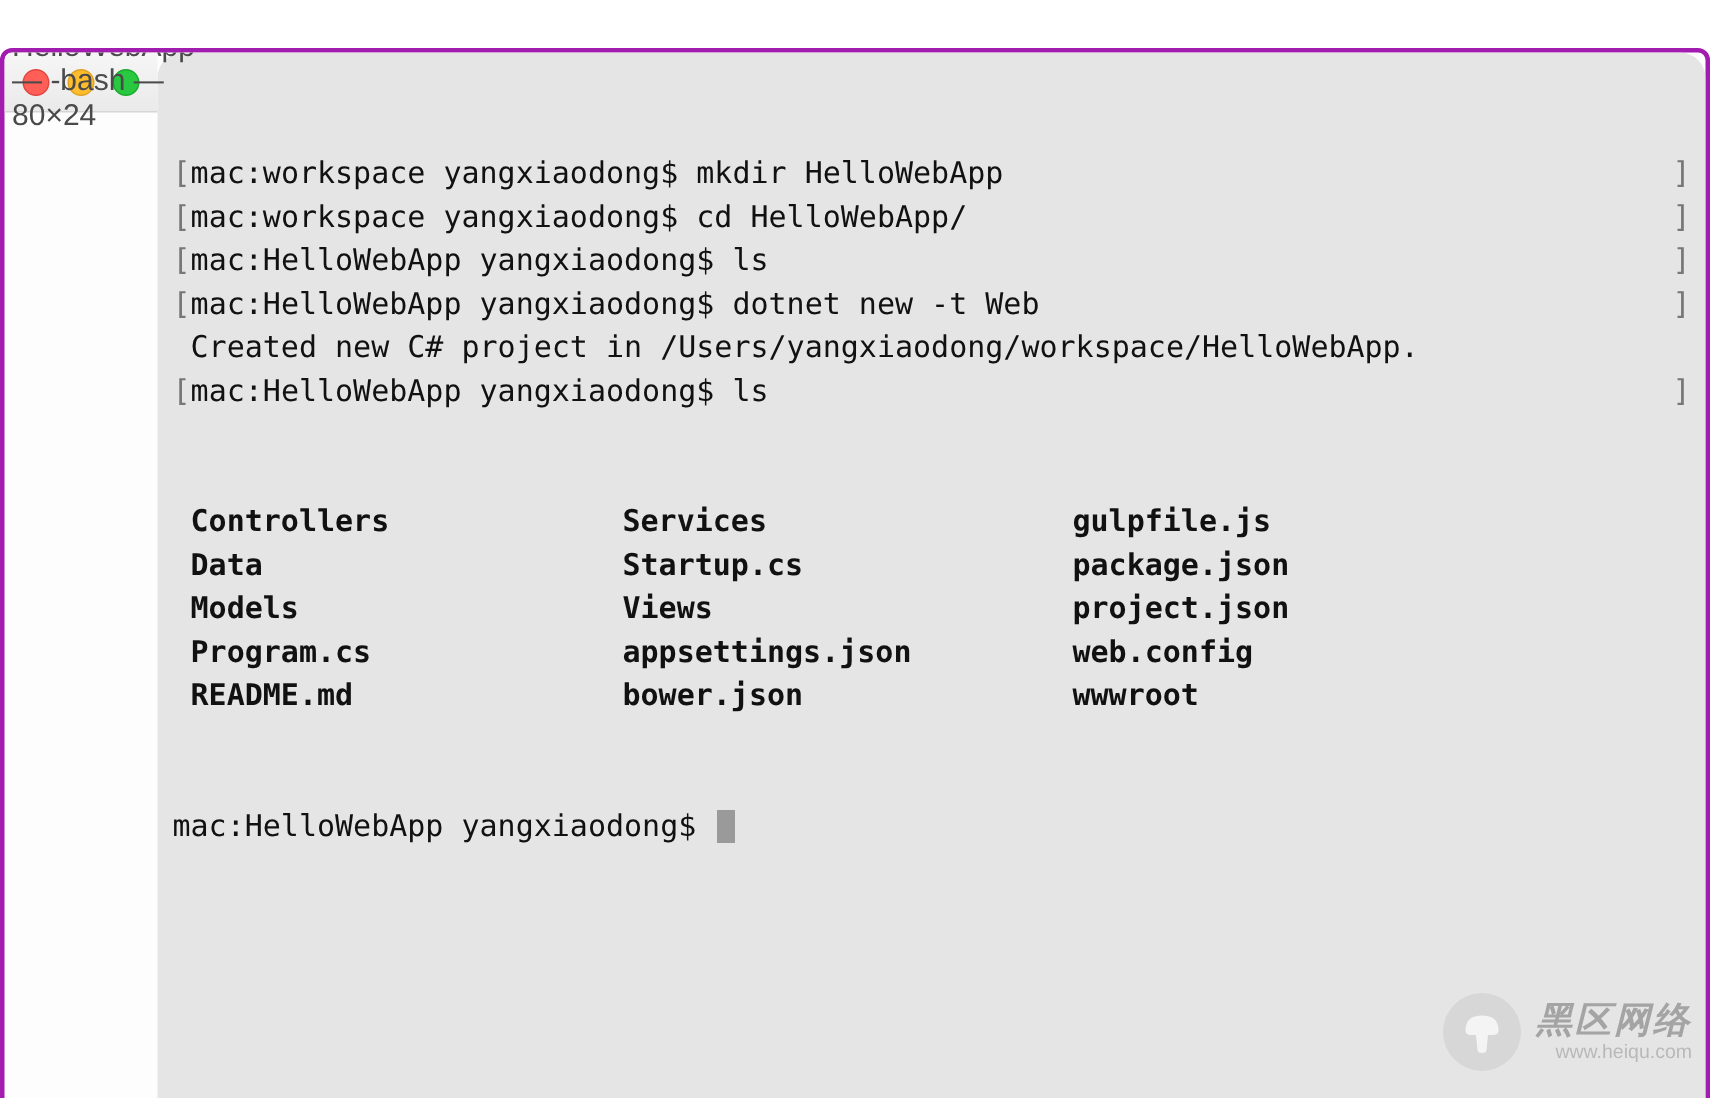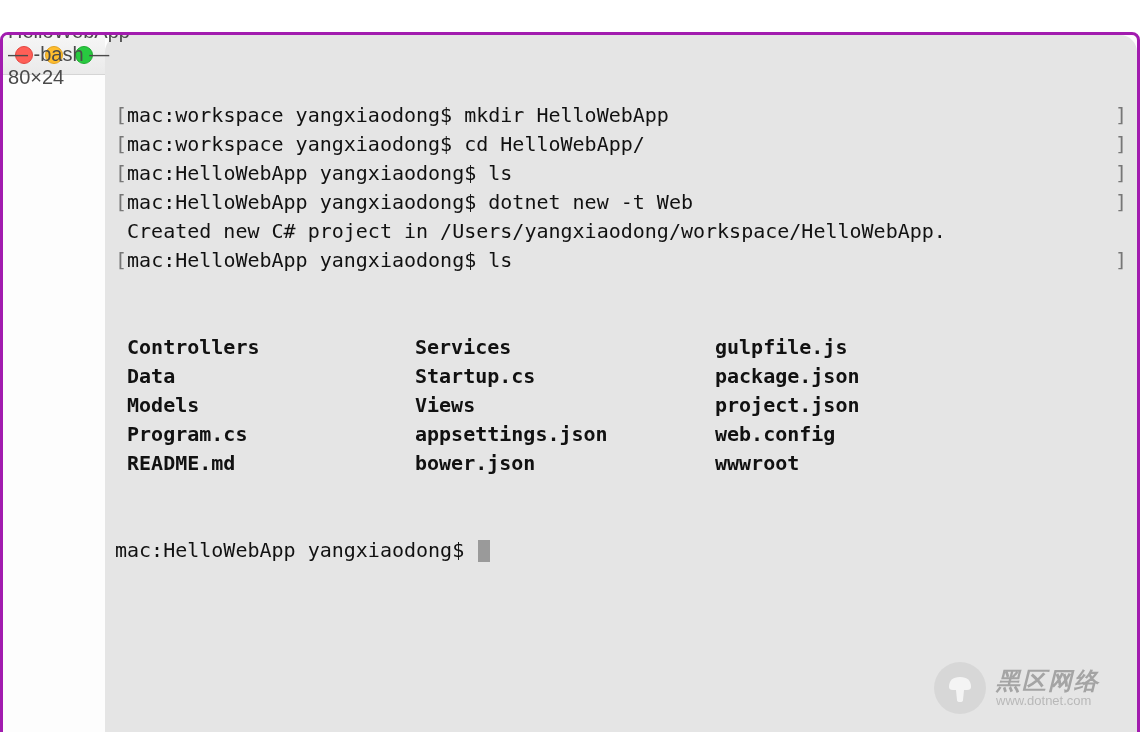--- a/index.html
+++ b/index.html
@@ -84,27 +84,28 @@
     .cursor-block {
       display: inline-block;
       width: 12px;
       height: 22px;
       background: #9a9a9a;
       vertical-align: text-bottom;
       margin-left: 2px;
     }
     .watermark {
       position: absolute;
-      right: 40px;
+      right: 12px;
       bottom: 18px;
       display: flex;
       align-items: center;
       gap: 10px;
       opacity: 0.6;
       pointer-events: none;
+      text-align: right;
     }
     .wm-circle {
       width: 52px;
       height: 52px;
       border-radius: 50%;
       background: #cfcfcf;
       display: flex;
       align-items: center;
       justify-content: center;
     }
@@ -161,15 +162,15 @@
 
 <div class="watermark">
   <div class="wm-circle">
     <svg width="34" height="34" viewBox="0 0 34 34">
       <path d="M6 16 Q6 6 17 6 Q28 6 28 16 Q28 19 24 19 L10 19 Q6 19 6 16 Z" fill="#ffffff"></path>
       <path d="M13 19 L21 19 L20 29 Q20 31 17 31 Q14 31 14 29 Z" fill="#ffffff"></path>
     </svg>
   </div>
   <div class="wm-text">
     <span class="wm-main">黑区网络</span>
-    <span class="wm-sub">www.dotnet.com</span>
+    <span class="wm-sub">www.heiqu.com</span>
   </div>
 </div>
 
 </body></html>

